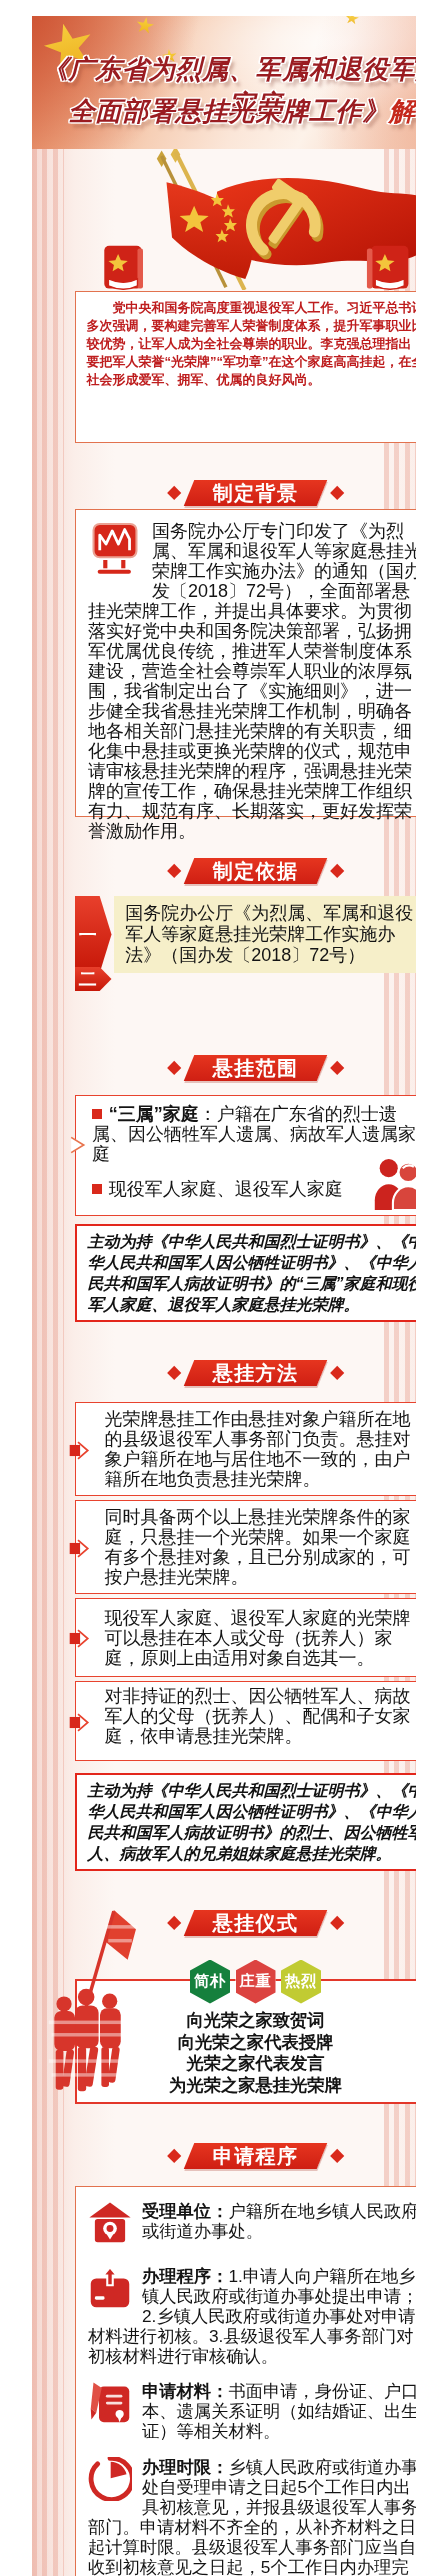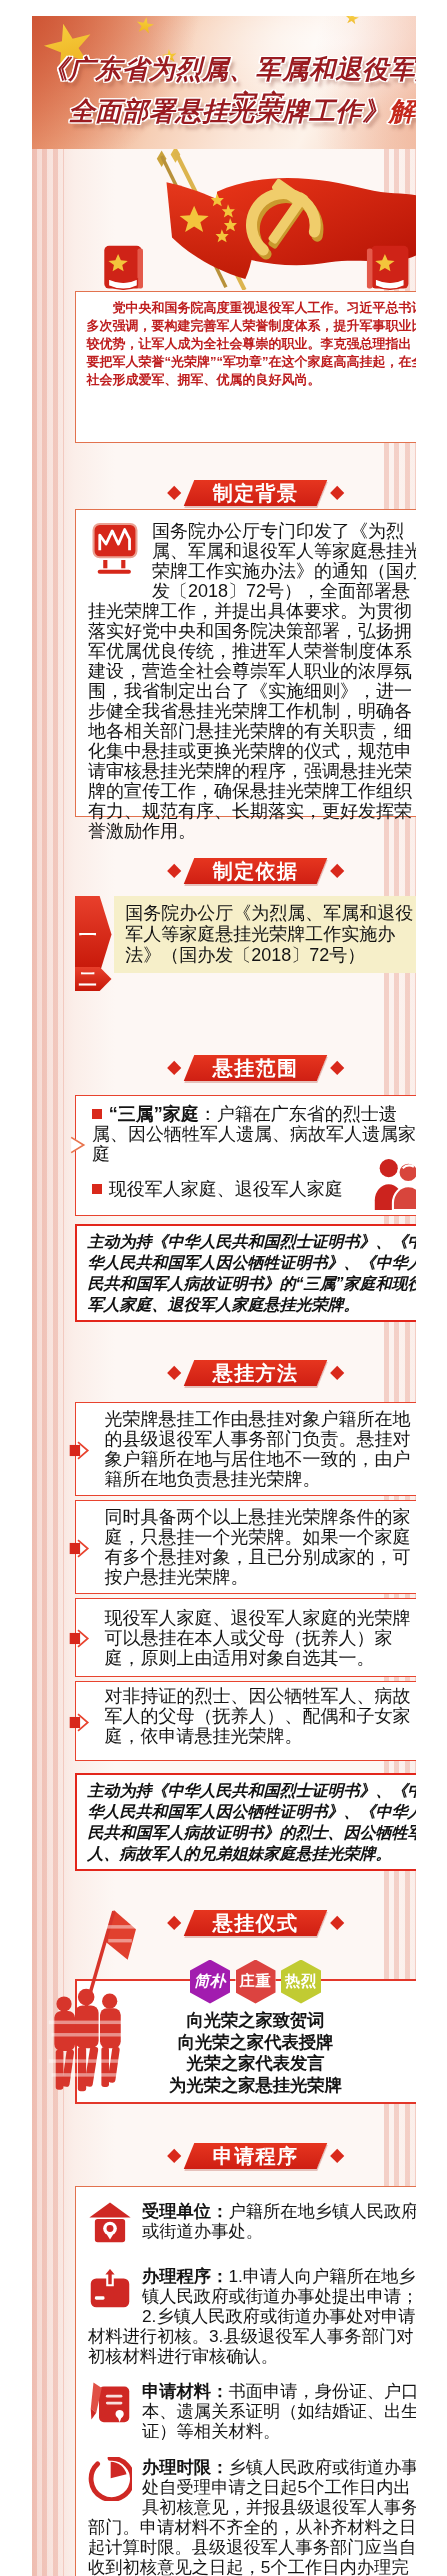--- a/index.html
+++ b/index.html
@@ -70,21 +70,21 @@
   .chev{position:absolute;left:-8.3px;width:23.6px;height:18px;}
   .mark-sq{position:absolute;left:-6.2px;width:23.6px;height:21px;}
 
   .emph-text{color:#111;font-weight:bold;font-style:italic;font-size:16px;line-height:21px;margin:0;}
 
   
   .hex-row{position:absolute;left:0;width:100%;top:-21.5px;display:flex;justify-content:center;gap:5.5px;}
   .hex{width:40px;height:44px;display:flex;align-items:center;justify-content:center;
     clip-path:polygon(50% 0,100% 25%,100% 75%,50% 100%,0 75%,0 25%);
     color:#fff;font-size:15.2px;font-weight:bold;letter-spacing:0.7px;box-shadow:0 0 0 2.8px #fff;}
-  .hex.blue{background:#a21caf;font-style:italic;}
+  .hex.blue{background:#15803d;}
   .hex.redhex{background:#dc4340;}
   .hex.green{background:#c1cb32;}
   .cer-lines{padding-top:29px;text-align:center;font-size:17.3px;line-height:21.5px;font-weight:bold;color:#141414;}
 
   
   .proc-item{overflow:hidden;margin-bottom:15.2px;}
   .proc-icon{float:left;width:54px;height:50px;}
   .proc-text{color:#141414;font-size:17.3px;line-height:20px;margin:0;}
   .proc-text b{font-weight:bold;}
   .clearfix::after{content:"";display:block;clear:both;}

